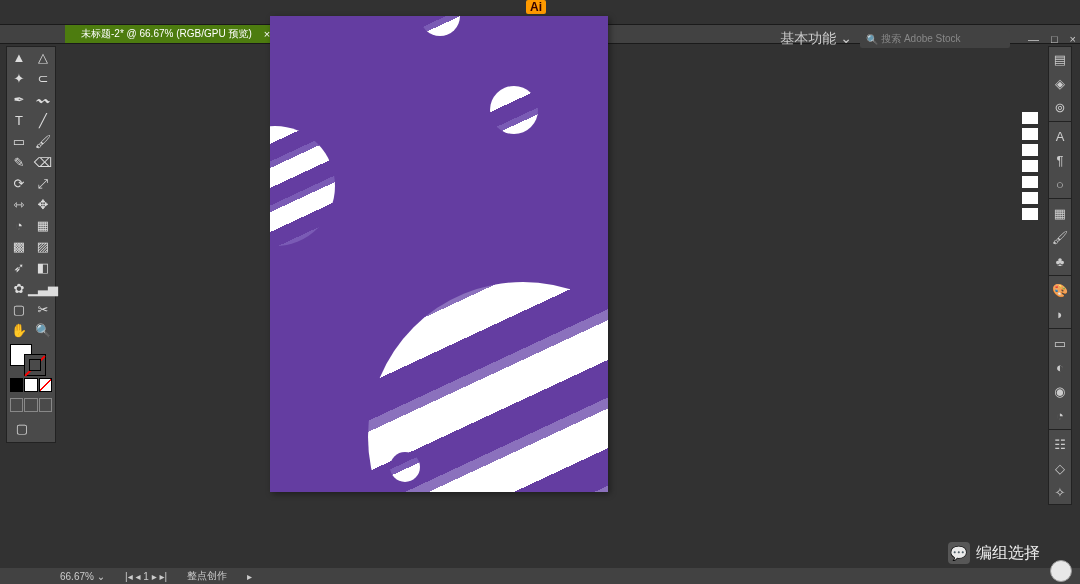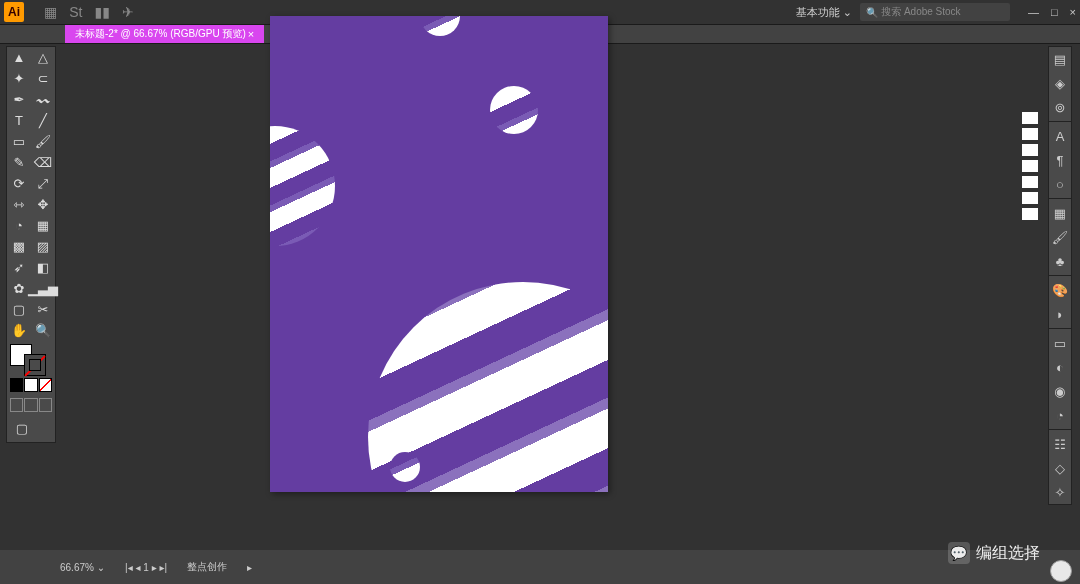--- a/index.html
+++ b/index.html
@@ -1,32 +1,32 @@
 <!DOCTYPE html>
 <html><head>
 <meta charset="utf-8">
 <style>
 * { margin: 0; padding: 0; box-sizing: border-box; }
 body { width: 1080px; height: 584px; background: #323232; font-family: "Segoe UI", Tahoma, sans-serif; font-size: 11px; color: #d0d0d0; overflow: hidden; position: relative; }
 
 
-.topbar { height: 24px; background: #323232; display: flex; align-items: center; padding: 0 4px; }
+.topbar { height: 24px; background: #323232; display: flex; align-items: center; padding: 0 4px; flex-direction: column; }
 .app-logo { width: 20px; height: 20px; background: #ff9a00; color: #330000; font-weight: bold; font-size: 12px; display: flex; align-items: center; justify-content: center; border-radius: 2px; margin-right: 8px; }
 .menu { display: flex; gap: 2px; color: #e0e0e0; }
 .menu-item { padding: 4px 6px; cursor: default; }
 .menu-icons { margin-left: 12px; display: flex; gap: 12px; color: #888; align-items: center; }
 .menu-icons span { font-size: 14px; }
 .topbar-right { margin-left: auto; display: flex; align-items: center; gap: 8px; }
-.workspace-dd { color: #ccc; font-size: 11px; }
+.workspace-dd { color: #ccc; font-size: 14px; }
 .search-box { background: #424242; height: 18px; width: 150px; border-radius: 2px; display: flex; align-items: center; padding: 0 6px; font-size: 10px; color: #888; }
 .win-btns { display: flex; gap: 12px; margin-left: 10px; color: #ccc; }
 
 
 .tabbar { height: 20px; background: #424242; border-top: 1px solid #1a1a1a; border-bottom: 1px solid #1a1a1a; display: flex; align-items: center; padding-left: 65px; }
-.doc-tab { height: 100%; background: #d946ef; display: flex; align-items: center; padding: 0 10px; font-size: 10px; color: #fff; gap: 2px; }
+.doc-tab { height: 100%; background: #4d7c0f; display: flex; align-items: center; padding: 0 16px; font-size: 10px; color: #fff; gap: 12px; }
 .tab-close { font-size: 11px; }
 .toolbox { position: absolute; left: 6px; top: 46px; width: 50px; background: #4a4a4a; border: 1px solid #222; display: flex; flex-direction: column; }
 .tool-row { display: flex; }
 .tool-cell { width: 24px; height: 21px; display: flex; align-items: center; justify-content: center; font-size: 13px; color: #ddd; }
 .color-swatches { padding: 3px; display: flex; flex-direction: column; gap: 2px; }
 .swatch-main { position: relative; width: 36px; height: 32px; }
 .swatch-fill { position: absolute; top: 0; left: 0; width: 22px; height: 22px; background: #fff; border: 1px solid #000; }
 .swatch-stroke { position: absolute; bottom: 0; right: 0; width: 22px; height: 22px; background: #4a4a4a; border: 1px solid #000; }
 .swatch-stroke::after { content: ""; position: absolute; inset: 4px; border: 1px solid #000; background: #4a4a4a; }
 .swatch-stroke .slash { position: absolute; width: 140%; height: 2px; background: red; transform: rotate(-45deg); top: 50%; left: -20%; }
@@ -44,21 +44,21 @@
 
 
 .sphere { position: absolute; border-radius: 50%; background: repeating-linear-gradient(-25deg, #fff 0 18px, #7a5bb5 18px 24px, #643da1 24px 40px); }
 .sphere.big { width: 310px; height: 310px; bottom: -100px; right: -70px; background: repeating-linear-gradient(-25deg, #fff 0 36px, #8b71bd 36px 46px, #643da1 46px 80px); }
 .sphere.left { width: 120px; height: 120px; top: 110px; left: -55px; }
 .sphere.topmid { width: 40px; height: 40px; top: -20px; left: 150px; }
 .sphere.midr { width: 48px; height: 48px; top: 70px; right: 70px; }
 .sphere.smbot { width: 30px; height: 30px; bottom: 10px; left: 120px; }
 
 
-.status { position: absolute; left: 0; right: 0; bottom: 0; height: 34px; background: #424242; display: flex; align-items: center; font-size: 10px; color: #ccc; padding: 0 60px; gap: 20px; }
+.status { position: absolute; left: 0; right: 0; bottom: 0; height: 16px; background: #424242; display: flex; align-items: center; font-size: 10px; color: #ccc; padding: 0 60px; gap: 20px; }
 
 
 .watermark { position: absolute; right: 40px; bottom: 20px; display: flex; align-items: center; gap: 6px; color: #fff; font-size: 16px; font-weight: 500; opacity: 0.9; }
 .wm-icon { width: 22px; height: 22px; background: rgba(255,255,255,0.2); border-radius: 4px; display: flex; align-items: center; justify-content: center; font-size: 14px; }
 .avatar { position: absolute; right: 8px; bottom: 2px; width: 22px; height: 22px; border-radius: 50%; background: #e8e8e8; border: 1px solid #999; }
 </style>
 </head>
 <body>
 
 <div class="topbar">

